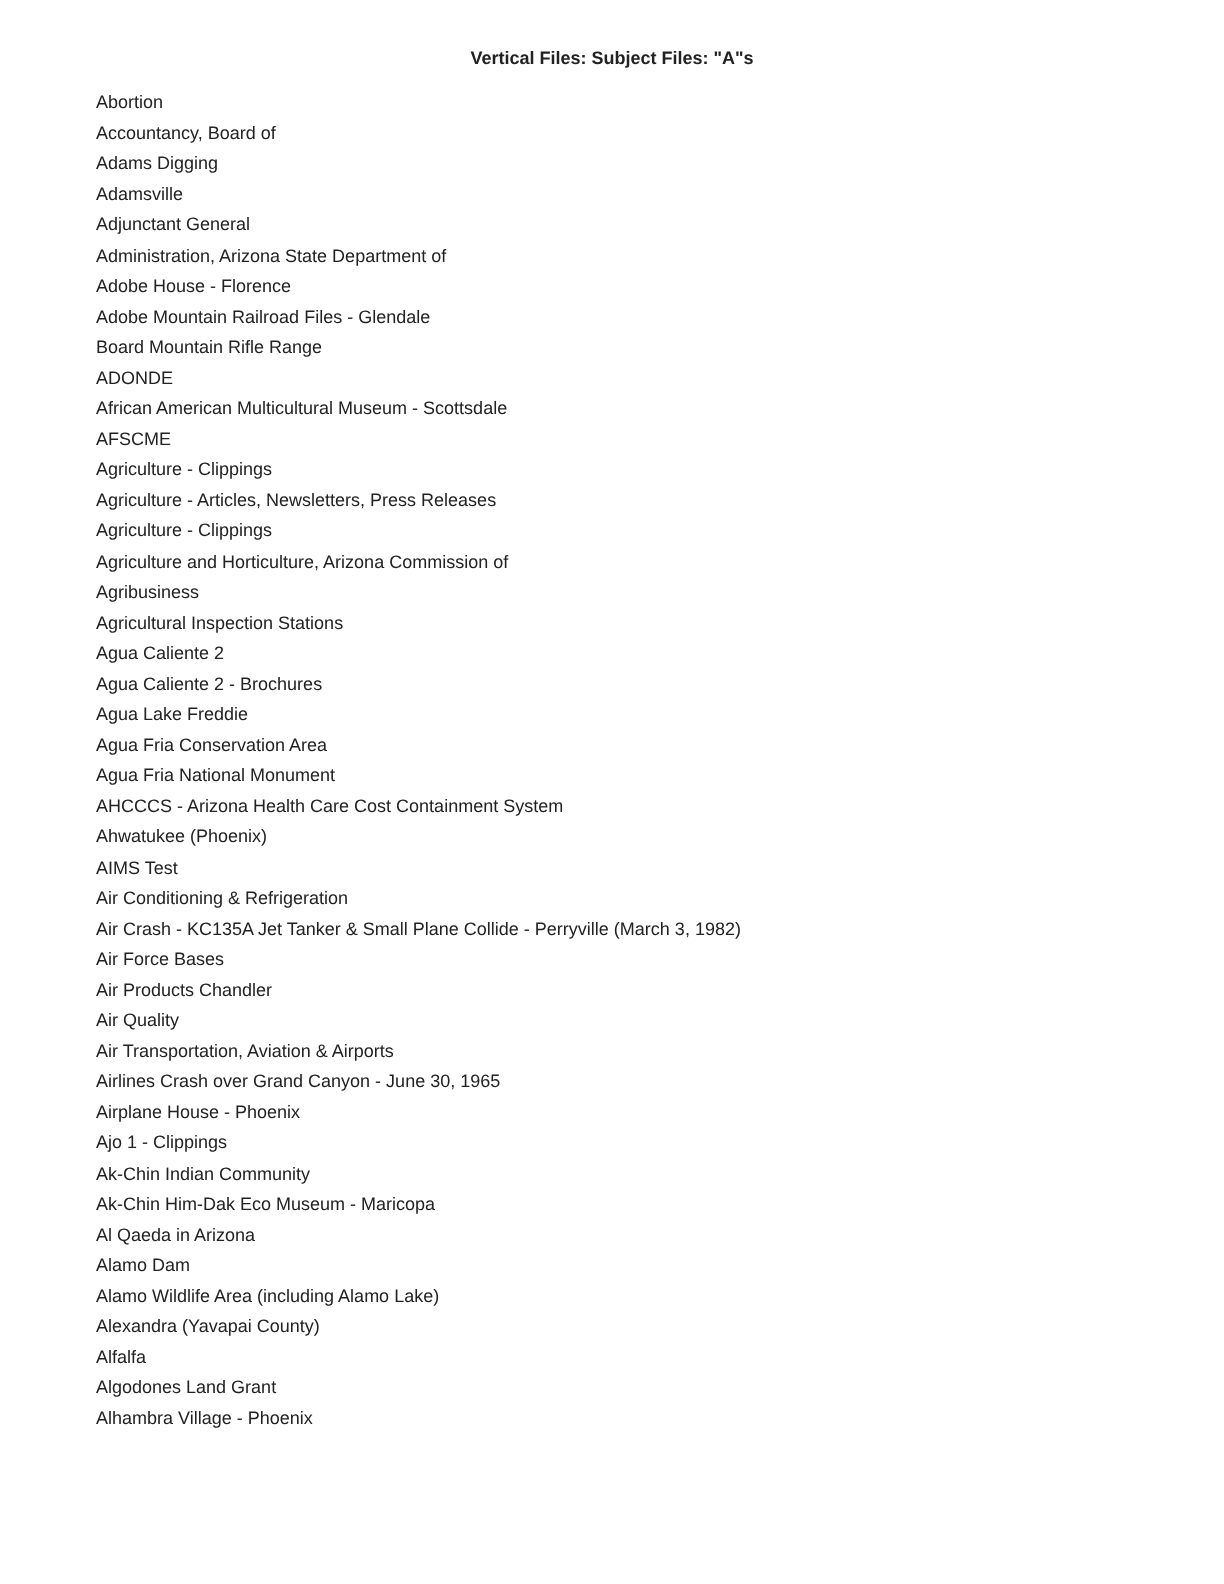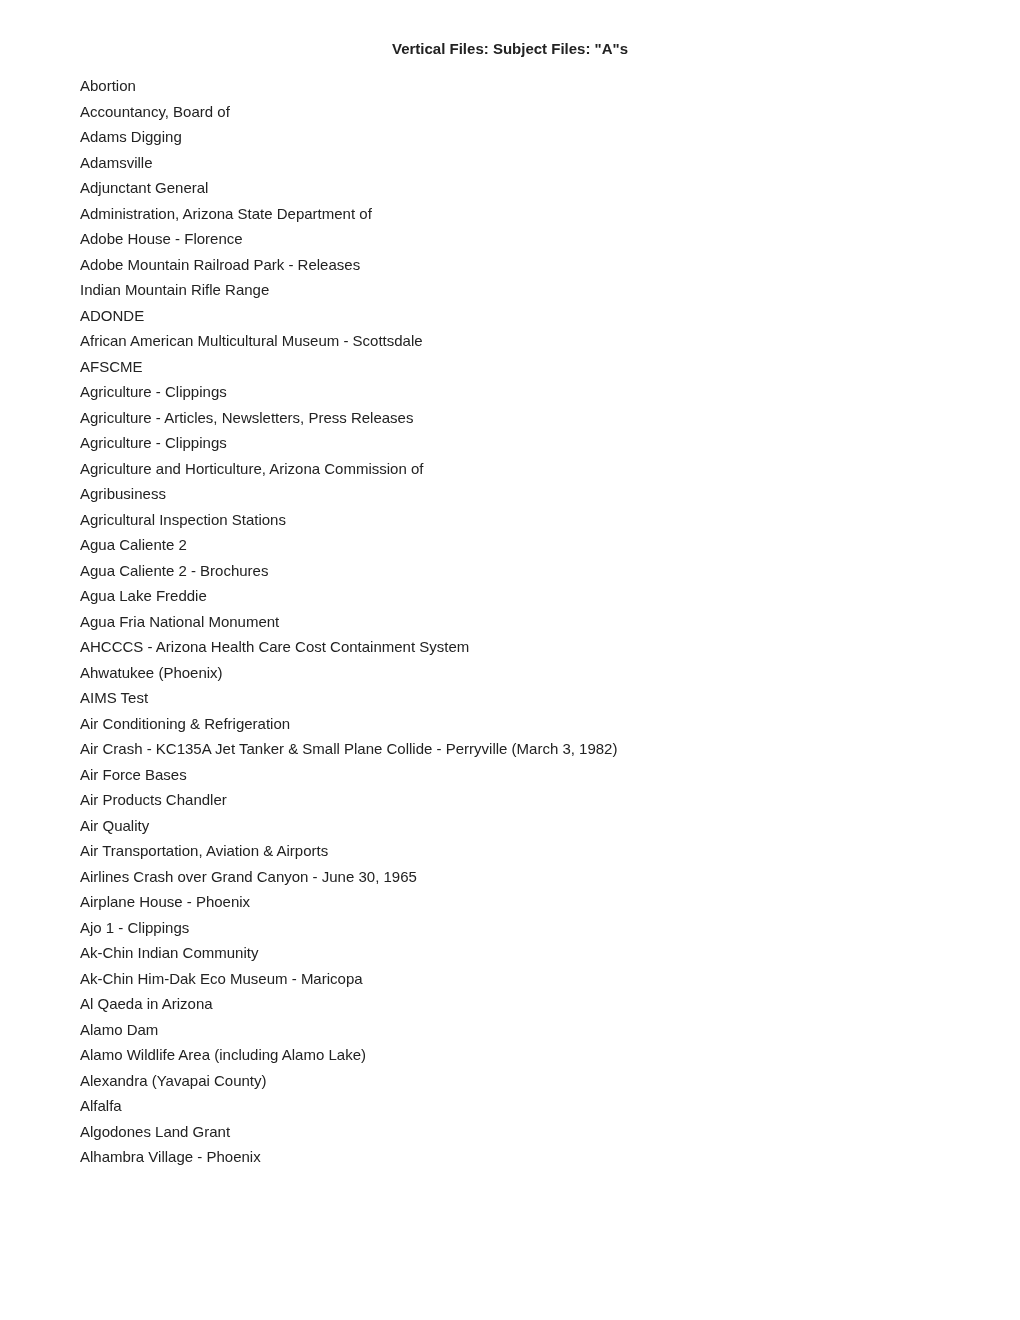--- a/index.html
+++ b/index.html
@@ -33,34 +33,35 @@
 <div class="page-title">Vertical Files: Subject Files: "A"s</div>
 
 <div id="item-list">
     <div class="list-item">Abortion</div>
     <div class="list-item">Accountancy, Board of</div>
     <div class="list-item">Adams Digging</div>
     <div class="list-item">Adamsville</div>
     <div class="list-item">Adjunctant General</div>
     <div class="list-item">Administration, Arizona State Department of</div>
     <div class="list-item">Adobe House - Florence</div>
-    <div class="list-item">Adobe Mountain Railroad Park - Releases</div>
-    <div class="list-item">Indian Mountain Rifle Range</div>
+    <div class="list-item">Adobe Mountain Railroad Files - Glendale</div>
+    <div class="list-item">Board Mountain Rifle Range</div>
     <div class="list-item">ADONDE</div>
     <div class="list-item">African American Multicultural Museum - Scottsdale</div>
     <div class="list-item">AFSCME</div>
     <div class="list-item">Agriculture - Clippings</div>
     <div class="list-item">Agriculture - Articles, Newsletters, Press Releases</div>
     <div class="list-item">Agriculture - Clippings</div>
     <div class="list-item">Agriculture and Horticulture, Arizona Commission of</div>
     <div class="list-item">Agribusiness</div>
     <div class="list-item">Agricultural Inspection Stations</div>
     <div class="list-item">Agua Caliente 2</div>
     <div class="list-item">Agua Caliente 2 - Brochures</div>
     <div class="list-item">Agua Lake Freddie</div>
+    <div class="list-item">Agua Fria Conservation Area</div>
     <div class="list-item">Agua Fria National Monument</div>
     <div class="list-item">AHCCCS - Arizona Health Care Cost Containment System</div>
     <div class="list-item">Ahwatukee (Phoenix)</div>
     <div class="list-item">AIMS Test</div>
     <div class="list-item">Air Conditioning &amp; Refrigeration</div>
     <div class="list-item">Air Crash - KC135A Jet Tanker &amp; Small Plane Collide - Perryville (March 3, 1982)</div>
     <div class="list-item">Air Force Bases</div>
     <div class="list-item">Air Products Chandler</div>
     <div class="list-item">Air Quality</div>
     <div class="list-item">Air Transportation, Aviation &amp; Airports</div>

